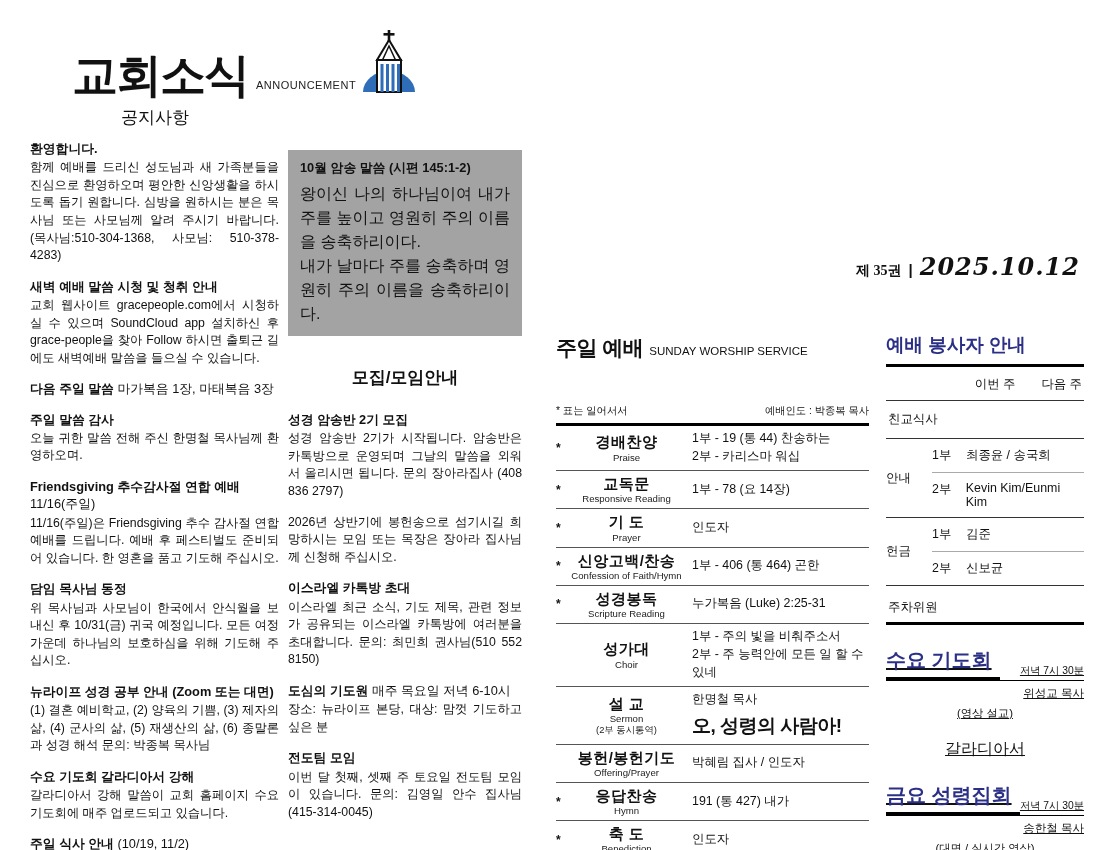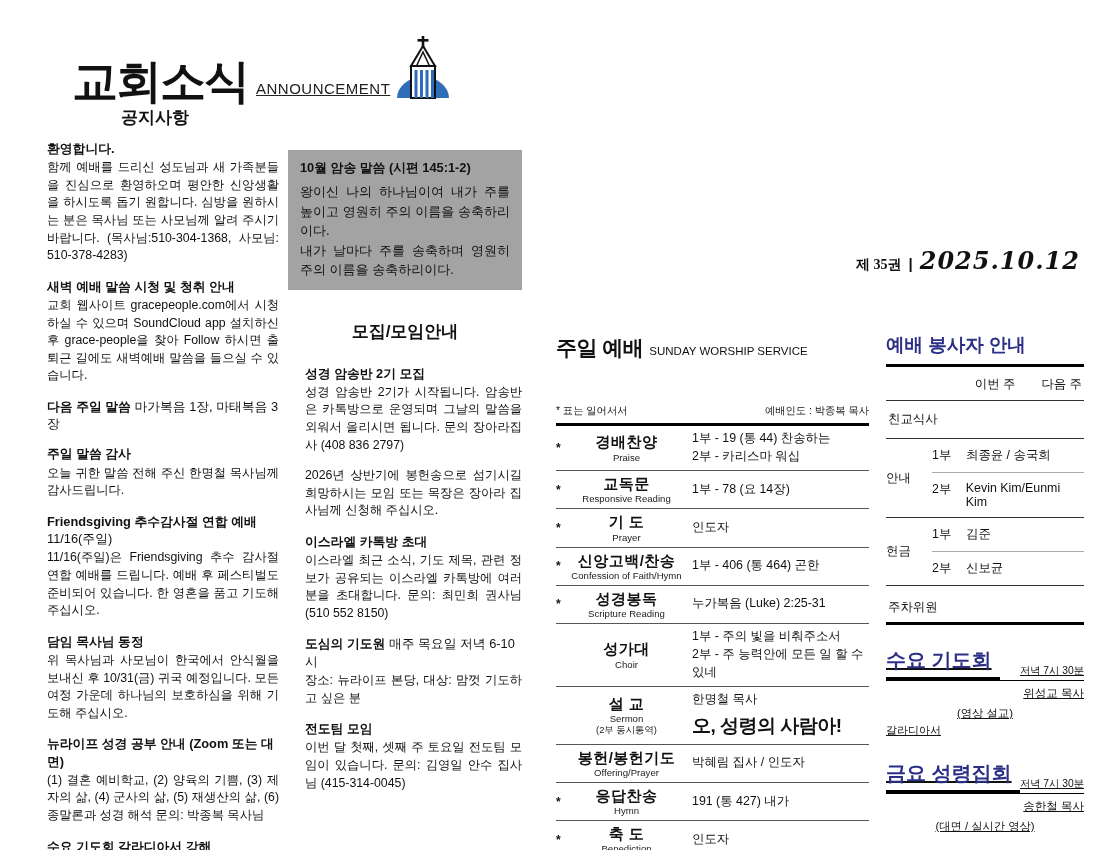--- a/index.html
+++ b/index.html
@@ -4,42 +4,42 @@
 <style>
   html,body{margin:0;padding:0;}
   body{
     width:1100px;height:850px;background:#ffffff;color:#111;
     font-family:"Liberation Sans","DejaVu Sans",sans-serif;
     position:relative;overflow:hidden;
   }
   .abs{position:absolute;}
 
   
-  .masthead{left:72px;top:36px;display:flex;align-items:flex-end;}
+  .masthead{left:72px;top:30px;display:flex;align-items:flex-end;}
   .brand-title{font-size:46px;font-weight:800;letter-spacing:-2px;line-height:1;}
-  .brand-sub{font-size:15px;letter-spacing:.5px;color:#222;margin:0 6px 7px 8px;text-decoration:underline;}
+  .brand-sub{font-size:11px;letter-spacing:.5px;color:#222;margin:0 6px 7px 8px;}
   .church-ico{margin-bottom:0px;}
 
-  .gongji-head{left:30px;top:106px;width:250px;text-align:center;font-size:17px;font-weight:bold;}
+  .gongji-head{left:30px;top:106px;width:250px;text-align:center;font-size:17px;font-weight:normal;}
 
   
   .col-left{left:30px;top:140px;width:249px;}
   .col-mid{left:288px;top:150px;width:234px;}
-  .notice{margin-bottom:13px;margin-left:17px;}
+  .notice{margin-bottom:13px;}
   .n-title{font-size:12.8px;font-weight:bold;margin-bottom:2px;line-height:1.35;}
   .n-title .sfx{font-weight:normal;}
   .n-body{font-size:12.3px;line-height:1.43;text-align:justify;}
 
   .verse-box{background:#a3a3a3;padding:10px 12px;margin-bottom:30px;}
   .verse-title{font-weight:bold;font-size:12.8px;margin-bottom:5px;}
-  .verse-line{font-size:13px;line-height:1.5;text-align:justify;}
+  .verse-line{font-size:16px;line-height:1.5;text-align:justify;}
   .mojip-head{text-align:center;font-size:17px;font-weight:bold;margin:0 0 22px 0;}
 
   
-  .vol-date{left:830px;top:246px;width:250px;display:flex;justify-content:flex-end;align-items:baseline;gap:7px;}
+  .vol-date{left:830px;top:252px;width:250px;display:flex;justify-content:flex-end;align-items:baseline;gap:7px;}
   .vol{font-family:"Liberation Serif","DejaVu Serif",serif;font-size:14px;font-weight:bold;}
   .vd-sep{font-size:15px;font-weight:bold;}
   .date{font-family:"DejaVu Serif","Liberation Serif",serif;font-style:italic;font-weight:bold;font-size:24px;letter-spacing:1px;}
 
   
   .col-worship{left:556px;top:334px;width:313px;}
   .w-titles{display:flex;align-items:baseline;gap:6px;}
   .w-title{font-size:21px;font-weight:bold;letter-spacing:-.5px;}
   .w-title-en{font-size:11.5px;color:#111;}
   .w-note{display:flex;justify-content:space-between;align-items:flex-end;margin-top:42px;
@@ -68,21 +68,21 @@
   .s-sub + .s-sub{border-top:1px solid #aaa;}
   .s-part{width:22px;}
   .s-row.parking{border-bottom:3px solid #000;padding:13px 2px 6px 2px;}
 
   .svc{margin-top:22px;text-decoration:underline;}
   .svc-head{display:flex;align-items:flex-end;}
   .svc-name{font-size:20px;font-weight:bold;border-bottom:4px solid #000;padding:0 8px 3px 0;white-space:nowrap;}
   .svc-time{flex:1;text-align:right;font-size:10.3px;border-bottom:1px solid #000;padding-bottom:2px;white-space:nowrap;}
   .svc-pastor{text-align:right;font-size:11.5px;margin-top:5px;min-height:2px;}
   .svc-note{text-align:center;font-size:11.3px;margin-top:5px;}
-  .svc-note2{text-align:left;font-size:11px;margin-top:2px;}
+  .svc-note2{text-align:center;font-size:16px;margin-top:18px;}
 </style>
 </head>
 <body>
 
 <div class="abs masthead">
   <div class="brand-title">교회소식</div>
   <div class="brand-sub">ANNOUNCEMENT</div>
   <div class="church-ico">
     <svg width="54" height="64" viewBox="0 0 54 64">
       <path d="M1 62 A26 21 0 0 1 53 62 Z" fill="#2f6db8"></path>
@@ -109,21 +109,21 @@
   <div class="notice">
     <div class="n-title"><b>새벽 예배 말씀 시청 및 청취 안내</b></div>
     <div class="n-body">교회 웹사이트 gracepeople.com에서 시청하실 수 있으며 SoundCloud app 설치하신 후 grace-people을 찾아 Follow 하시면 출퇴근 길에도 새벽예배 말씀을 들으실 수 있습니다.</div>
   </div>
   <div class="notice">
     <div class="n-title"><b>다음 주일 말씀</b><span class="sfx"> 마가복음 1장, 마태복음 3장</span></div>
     <div class="n-body"></div>
   </div>
   <div class="notice">
     <div class="n-title"><b>주일 말씀 감사</b></div>
-    <div class="n-body">오늘 귀한 말씀 전해 주신 한명철 목사님께 감사드립니다.</div>
+    <div class="n-body">오늘 귀한 말씀 전해 주신 한명철 목사님께 환영하오며.</div>
   </div>
   <div class="notice">
     <div class="n-title"><b>Friendsgiving 추수감사절 연합 예배</b><span class="sfx"> 11/16(주일)</span></div>
     <div class="n-body">11/16(주일)은 Friendsgiving 추수 감사절 연합 예배를 드립니다. 예배 후 페스티벌도 준비되어 있습니다. 한 영혼을 품고 기도해 주십시오.</div>
   </div>
   <div class="notice">
     <div class="n-title"><b>담임 목사님 동정</b></div>
     <div class="n-body">위 목사님과 사모님이 한국에서 안식월을 보내신 후 10/31(금) 귀국 예정입니다. 모든 여정 가운데 하나님의 보호하심을 위해 기도해 주십시오.</div>
   </div>
   <div class="notice">

